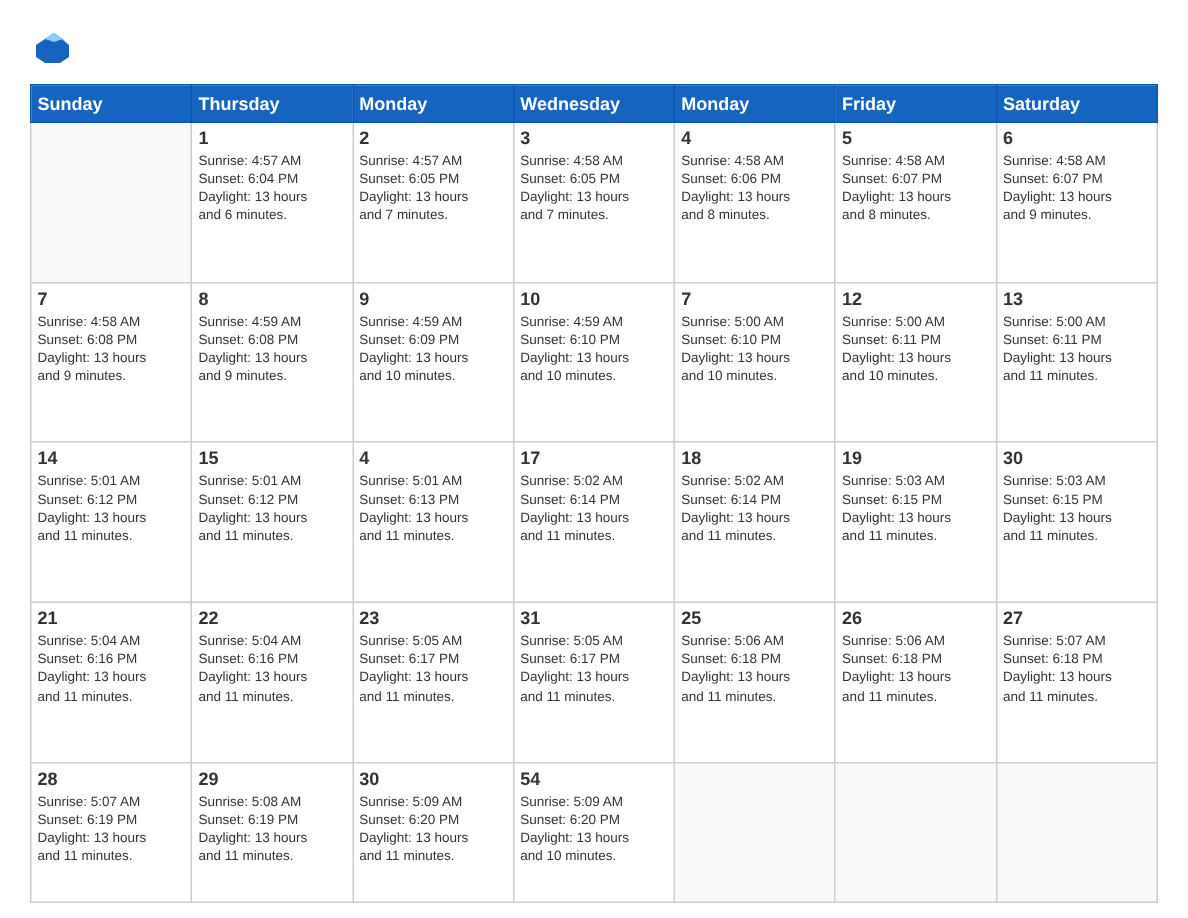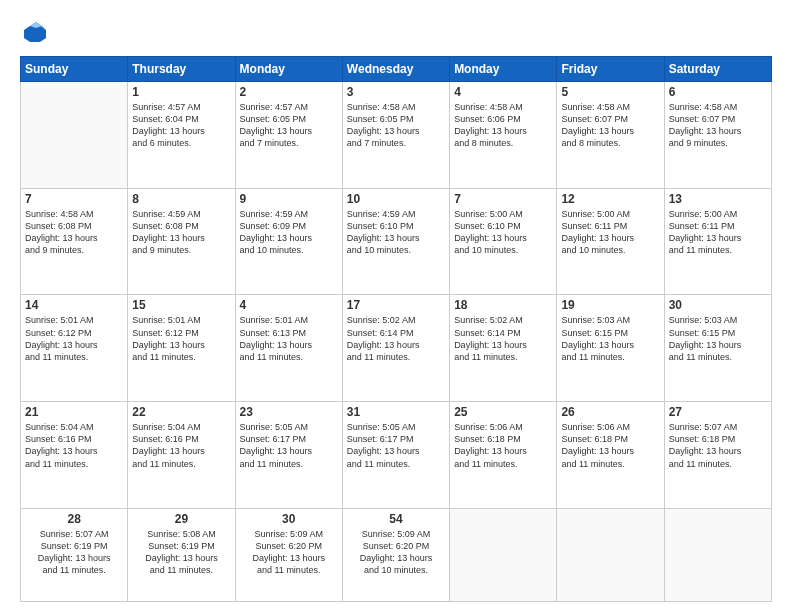--- a/index.html
+++ b/index.html
@@ -95,21 +95,20 @@
       display: block;
       margin-bottom: 2px;
     }
     .cell-text {
       font-size: 9px;
       color: #333;
       line-height: 1.35;
     }
     .calendar tr:last-child td {
       height: 70px;
-      text-align: center;
     }
   </style>
 </head>
 <body>
 
 <div class="page">
   <div class="header">
     <div class="logo">
       <svg class="logo-icon" viewBox="0 0 30 30">
         <polygon points="16,4 26,12 26,20 20,24 10,24 4,20 4,12" fill="#1565c0"></polygon>

